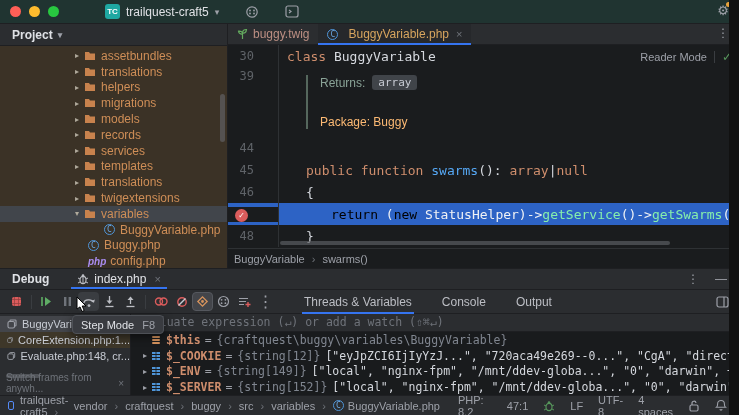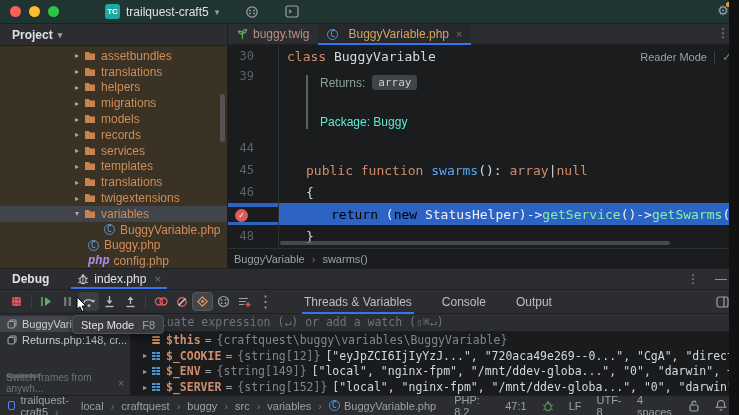--- a/index.html
+++ b/index.html
@@ -26,21 +26,21 @@
   
   .projpane{position:absolute;left:0;top:24px;width:228px;height:244px;background:var(--proj-bg);border-right:1px solid var(--border)}
   .projhead{height:22px;display:flex;align-items:center;gap:5px;padding-left:12px;font-size:12px;font-weight:bold;color:#dfe1e5;background:var(--frame);border-bottom:1px solid var(--border)}
   .projhead .cv{color:var(--dim);font-size:9px}
   .tree{position:relative;padding-top:2px}
   .trow{height:15.8px;display:flex;align-items:center;font-size:12px;color:var(--proj-orange);white-space:nowrap}
   .trow .sp{display:inline-block;width:14px;text-align:center;color:#b0aa9c;font-size:8px;flex:none}
   .trow.sel{background:#41454b}
   .ficon{flex:none;margin-right:5px}
   .cicon{flex:none;width:11px;height:11px;border-radius:50%;border:1px solid #4f95d8;color:#6aa6e0;font-size:8px;line-height:9px;text-align:center;margin-right:5px;font-family:var(--mono)}
-  .phpicon{flex:none;color:#a98cf0;font-size:12px;font-weight:bold;font-style:italic;margin-right:4px;font-family:Liberation Mono, monospace}
+  .phpicon{flex:none;color:#a98cf0;font-size:10px;font-weight:bold;font-style:italic;margin-right:4px;font-family:Liberation Sans, sans-serif}
   .projscroll{position:absolute;right:2px;top:48px;width:5px;height:48px;border-radius:3px;background:#6b6e74;opacity:.55}
 
   
   .tabbar{position:absolute;left:228px;top:24px;width:511px;height:21px;background:var(--frame);border-bottom:1px solid var(--border);display:flex;align-items:stretch}
   .etab{display:flex;align-items:center;gap:5px;padding:0 9px;font-size:12px;position:relative}
   .etab.twig{color:#bc8f83}
   .etab.active{color:#d7a55e;background:#26282b}
   .etab.active::after{content:"";position:absolute;left:0;right:0;bottom:-1px;height:2px;background:var(--blue)}
   .etab .x{color:var(--faint);font-size:11px;margin-left:2px}
   .tabdots{margin-left:auto;color:var(--dim);padding:2px 10px 0 0;font-size:12px}
@@ -54,21 +54,21 @@
   .gutdiv{flex:none;width:1px;align-self:stretch;background:#2e3134}
   .ctext{padding-left:8px}
   .ind1{padding-left:27px}.ind2{padding-left:52px}
   .tk-kw{color:#cf8e6d}.tk-plain{color:#d5d8de}.tk-fn{color:#56a8f5}.tk-kw2{color:#cf8e6d}
   .tk-kwl{color:#000000}.tk-pl{color:#f0f2f5}.tk-fnl{color:#86efac}
   .docblock{display:flex}
   .docblock .gut{padding-top:2px}
   .docbody{border-left:2px solid #55675d;margin-left:27px;margin-top:8px;margin-bottom:6px;padding-left:12px;height:54px;display:flex;flex-direction:column;justify-content:space-between;font-family:"Liberation Sans",sans-serif;font-size:12px;color:#8aa397}
   .docrow{display:flex;align-items:center;gap:7px}
   .badge{background:#404449;border-radius:3px;padding:1px 6px;font-family:var(--mono);font-size:11px;color:#c8ccd4}
-  .docpkg{color:#5eead4}
+  .docpkg{color:#fdba74}
   .execline{background:var(--exec)}
   .execline .gut{background:var(--editor)}
   .bpdot{display:inline-block;width:13px;height:13px;border-radius:50%;background:var(--red);color:#fff;font-size:9px;line-height:13px;text-align:center;margin-right:6px}
   .hscroll{position:absolute;left:52px;top:196px;width:390px;height:4px;border-radius:2px;background:#5a5d61;opacity:.7}
   .vscroll{position:absolute;right:2px;top:80px;width:5px;height:28px;border-radius:3px;background:#5a5d61;opacity:.7}
   .vmark{position:absolute;right:2px;top:110px;width:5px;height:3px;background:#d08a4a}
   .ebreadbar{position:absolute;left:0;bottom:0;right:0;height:20px;border-top:1px solid #2e3134;display:flex;align-items:center;font-size:11px;color:var(--dim);padding-left:6px;background:var(--editor)}
   .ebreadbar .bi::after{content:"›";margin:0 7px;color:var(--faint)}
   .ebreadbar .bi:last-child::after{content:""}
 
@@ -427,26 +427,33 @@
     </div>
     <div class="dbody">
       <div class="frames">
         <div class="frow sel">
             <svg width="10" height="10" viewBox="0 0 10 10">
               <rect x="1" y="2.5" width="6.5" height="6.5" rx="1.5" fill="none" stroke="#9da0a8" stroke-width="1.1"></rect>
               <path d="M3 2.5V1.8A.8.8 0 013.8 1H8.2a.8.8 0 01.8.8V6.2a.8.8 0 01-.8.8H7.5" fill="none" stroke="#9da0a8" stroke-width="1.1"></path>
             </svg>
             <span>BuggyVariable.ph...</span>
           </div>
+        <div class="frow lib">
+            <svg width="10" height="10" viewBox="0 0 10 10">
+              <rect x="1" y="2.5" width="6.5" height="6.5" rx="1.5" fill="none" stroke="#9da0a8" stroke-width="1.1"></rect>
+              <path d="M3 2.5V1.8A.8.8 0 013.8 1H8.2a.8.8 0 01.8.8V6.2a.8.8 0 01-.8.8H7.5" fill="none" stroke="#9da0a8" stroke-width="1.1"></path>
+            </svg>
+            <span>CoreExtension.php:1...</span>
+          </div>
         <div class="frow">
             <svg width="10" height="10" viewBox="0 0 10 10">
               <rect x="1" y="2.5" width="6.5" height="6.5" rx="1.5" fill="none" stroke="#9da0a8" stroke-width="1.1"></rect>
               <path d="M3 2.5V1.8A.8.8 0 013.8 1H8.2a.8.8 0 01.8.8V6.2a.8.8 0 01-.8.8H7.5" fill="none" stroke="#9da0a8" stroke-width="1.1"></path>
             </svg>
-            <span>Returns.php:148, cr...</span>
+            <span>Evaluate.php:148, cr...</span>
           </div>
         <div class="fscroll"></div>
         <div class="fhint">
           <span>Switch frames from anywh...</span>
           <span>×</span>
         </div>
       </div>
       <div class="vars">
         <div class="evalrow">
           <span>Evaluate expression (↵) or add a watch (⇧⌘↵)</span>
@@ -510,21 +517,21 @@
         </div>
 
       </div>
     </div>
   </div>
 
   <div class="statusbar">
     <div class="sleft">
       <span class="sqicon"></span>
       <span class="si">trailquest-craft5</span>
-      <span class="si">local</span>
+      <span class="si">vendor</span>
       <span class="si">craftquest</span>
       <span class="si">buggy</span>
       <span class="si">src</span>
       <span class="si">variables</span>
       <span class="si" style="display:inline-flex;align-items:center;gap:4px">
           <span class="cicon" style="margin:0">C</span>
           <span>BuggyVariable.php</span>
         </span>
     </div>
     <div class="sright">

